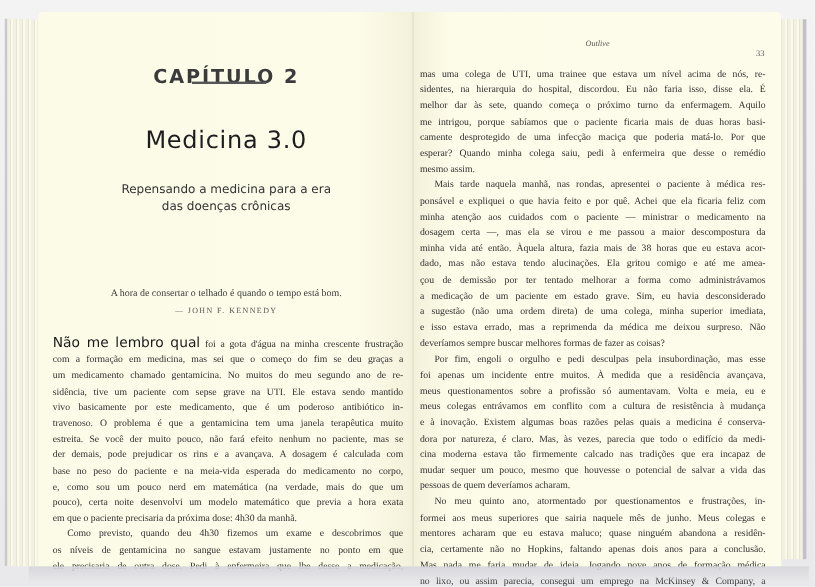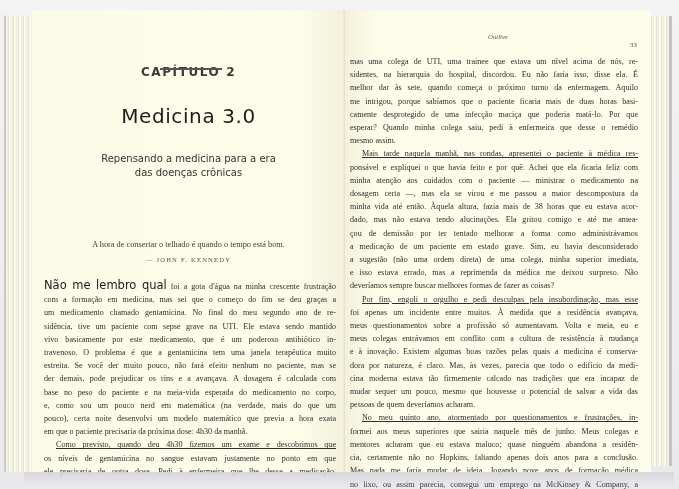--- a/index.html
+++ b/index.html
@@ -36,22 +36,22 @@
     background: linear-gradient(90deg, #f3f1da 0%, #fdfce9 10%, #fdfcea 100%);
     border-radius: 0 4px 0 0;
   }
   .gutter {
     position: absolute; left: 339px; top: 0; width: 4px; height: 462px;
     background: linear-gradient(90deg, rgba(0,0,0,0.02), rgba(0,0,0,0.07), rgba(0,0,0,0.02));
   }
 
   
   .chapter-label {
-    position: absolute; left: 0; width: 313px; top: 55px; text-align: center;
-    font-family: "DejaVu Sans", sans-serif; font-size: 12px; letter-spacing: 1.6px;
+    position: absolute; left: 0; width: 313px; top: 44px; text-align: center;
+    font-family: "DejaVu Sans", sans-serif; font-size: 16px; letter-spacing: 1.6px;
     color: #3b3b3b; font-weight: bold;
   }
   .chapter-rule {
     position: absolute; left: 128px; top: 58px; width: 62px; height: 1.5px; background: #555;
   }
   .chapter-title {
     position: absolute; left: 0; width: 313px; top: 94px; text-align: center;
     font-family: "DejaVu Sans", sans-serif; font-size: 20px; font-weight: normal;
     color: #1d1d1d; letter-spacing: 0.6px;
   }
@@ -70,21 +70,21 @@
   }
   .body-left {
     position: absolute; left: 12px; top: 269px; width: 292px;
     font-size: 8.1px; line-height: 13.2px; color: #2e2e2e; text-align: justify;
   }
   .body-left .lead {
     font-family: "DejaVu Sans", sans-serif; font-size: 11.5px; color: #1a1a1a;
   }
   .line { display: block; white-space: nowrap; text-align-last: justify; }
   .line.last { text-align-last: left; }
-  .indent { text-indent: 12px; text-decoration: underline; }
+  .indent { text-indent: 12px; }
 
   
   .running-head {
     position: absolute; left: 0; width: 306px; top: 23px; text-align: center;
     font-size: 6.8px; font-style: italic; color: #555;
   }
   .page-number {
     position: absolute; right: 14px; top: 31px; font-size: 7px; color: #555;
   }
   .body-right {
@@ -110,21 +110,21 @@
     <div class="chapter-subtitle">
       <div>Repensando a medicina para a era</div>
       <div>das doenças crônicas</div>
     </div>
     <div class="epigraph">A hora de consertar o telhado é quando o tempo está bom.</div>
     <div class="epigraph-author">— JOHN F. KENNEDY</div>
 
     <div class="body-left">
       <span class="line"><span class="lead">Não me lembro qual</span> <span>foi a gota d'água na minha crescente frustração</span></span>
       <span class="line">com a formação em medicina, mas sei que o começo do fim se deu graças a</span>
-      <span class="line">um medicamento chamado gentamicina. No final do meu segundo ano de re-</span>
+      <span class="line">um medicamento chamado gentamicina. No muitos do meu segundo ano de re-</span>
       <span class="line">sidência, tive um paciente com sepse grave na UTI. Ele estava sendo mantido</span>
       <span class="line">vivo basicamente por este medicamento, que é um poderoso antibiótico in-</span>
       <span class="line">travenoso. O problema é que a gentamicina tem uma janela terapêutica muito</span>
       <span class="line">estreita. Se você der muito pouco, não fará efeito nenhum no paciente, mas se</span>
       <span class="line">der demais, pode prejudicar os rins e a avançava. A dosagem é calculada com</span>
       <span class="line">base no peso do paciente e na meia-vida esperada do medicamento no corpo,</span>
       <span class="line">e, como sou um pouco nerd em matemática (na verdade, mais do que um</span>
       <span class="line">pouco), certa noite desenvolvi um modelo matemático que previa a hora exata</span>
       <span class="line last">em que o paciente precisaria da próxima dose: 4h30 da manhã.</span>
       <span class="line indent">Como previsto, quando deu 4h30 fizemos um exame e descobrimos que</span>

